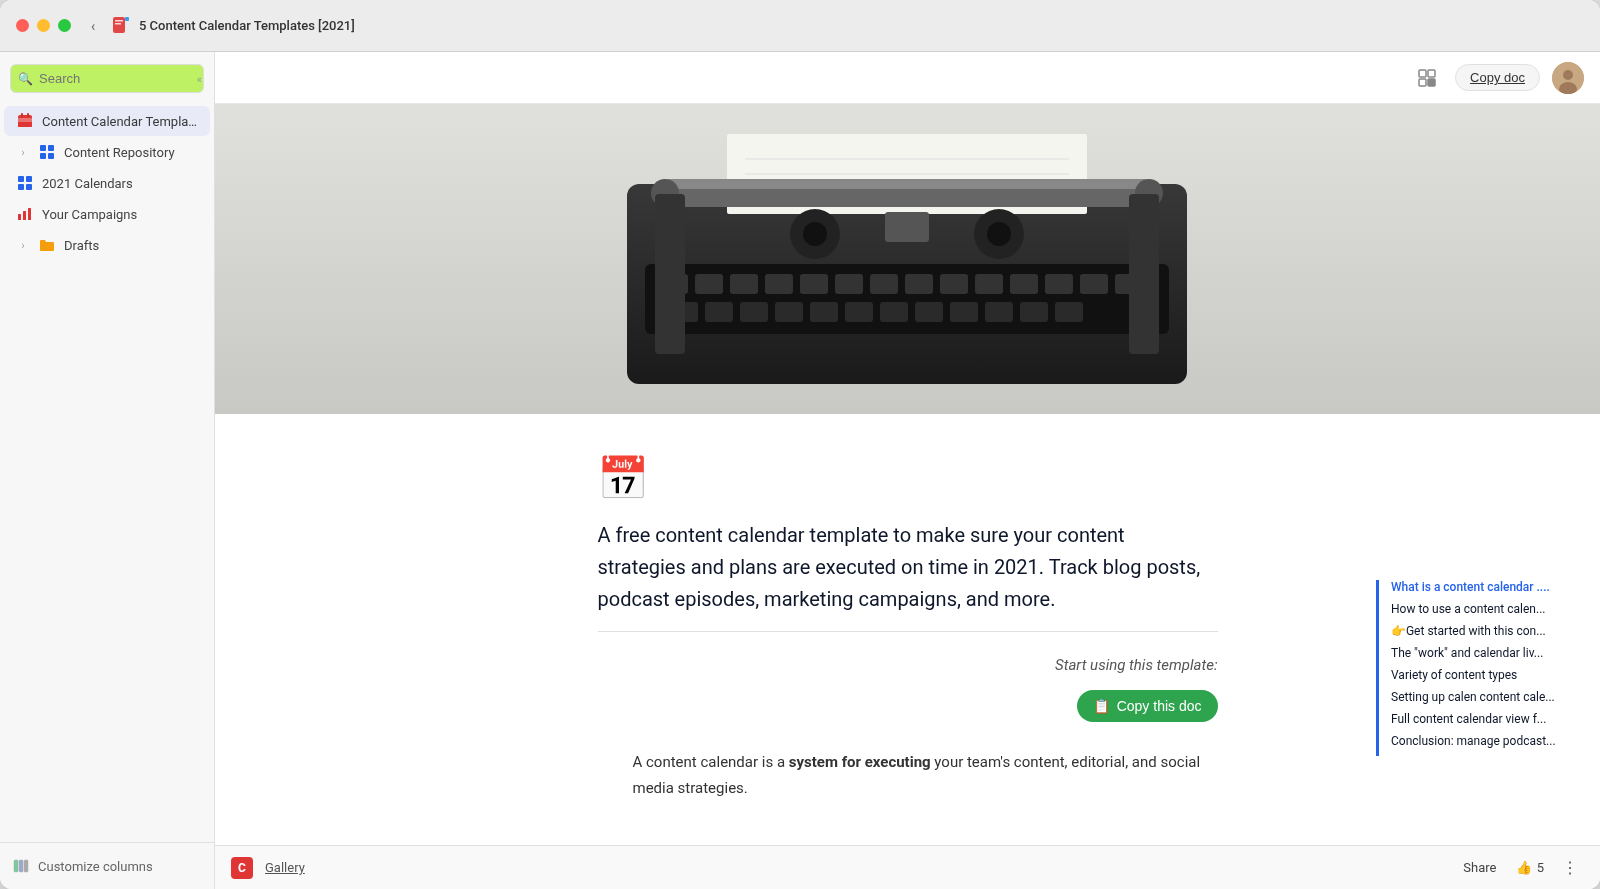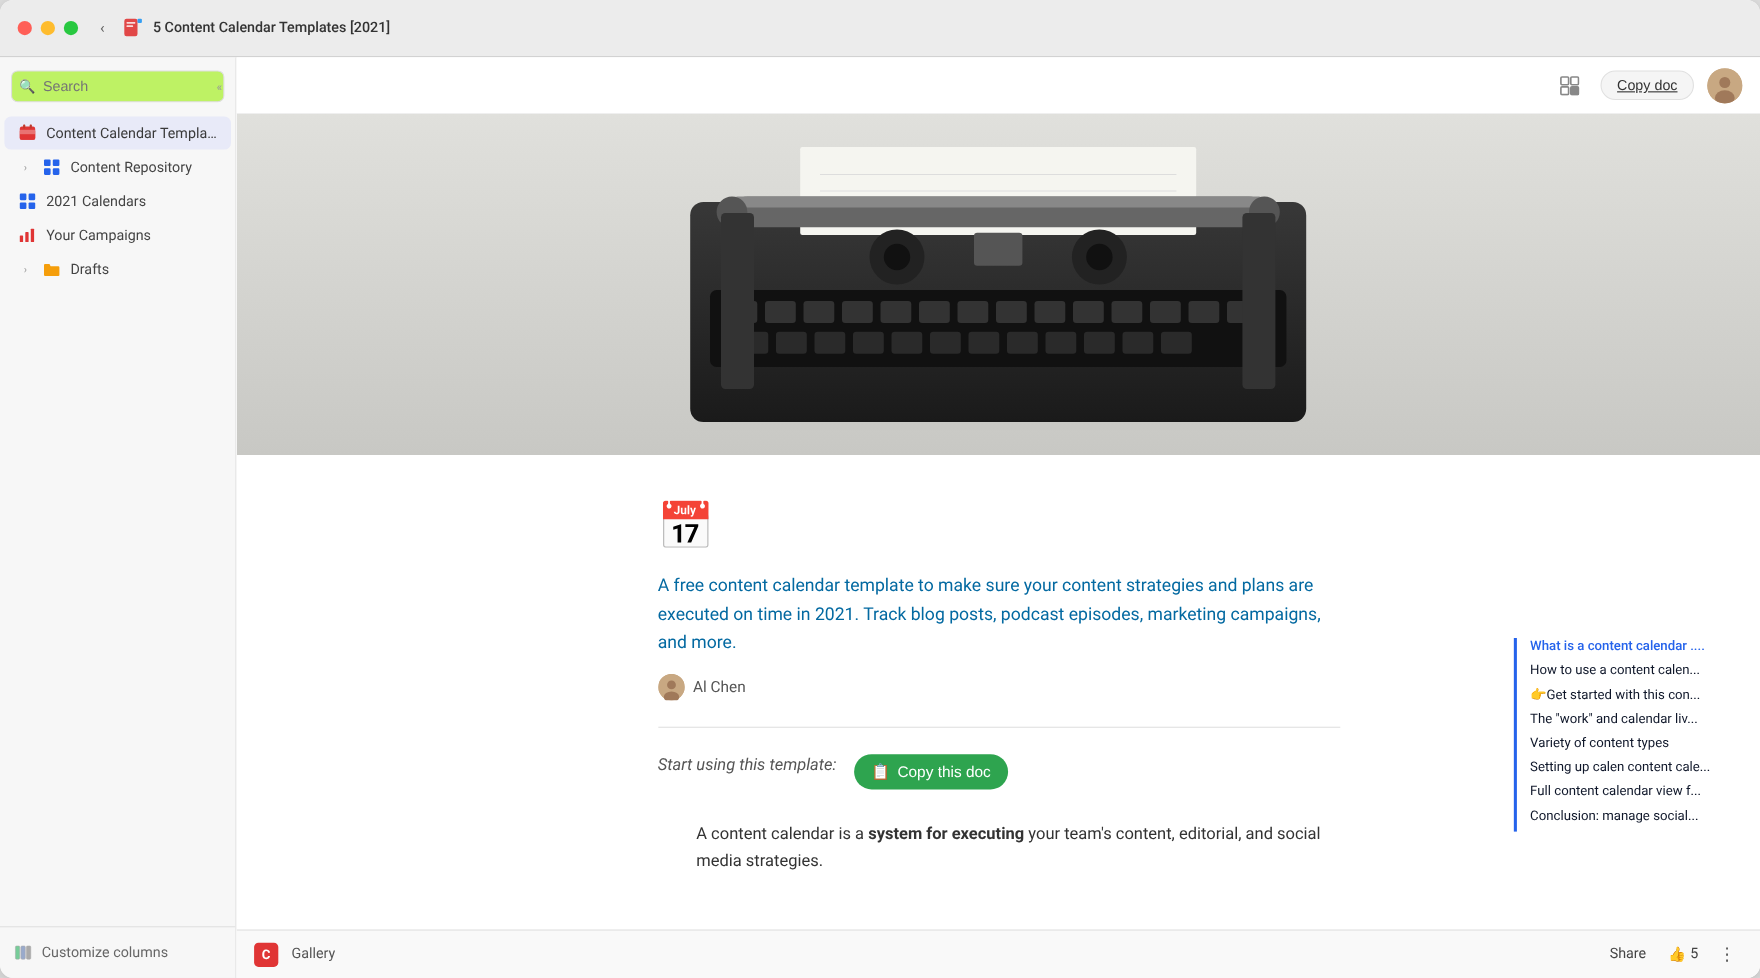--- a/index.html
+++ b/index.html
@@ -240,22 +240,22 @@
     .doc-emoji {
       font-size: 42px;
     }
     .doc-title {
       font-size: 36px;
       font-weight: 700;
       color: #222;
       line-height: 1.2;
     }
     .doc-description {
-      font-size: 16px;
-      color: #0369a1;
+      font-size: 20px;
+      color: #0f172a;
       line-height: 1.6;
       margin-bottom: 16px;
     }
     .doc-author {
       display: flex;
       align-items: center;
       gap: 8px;
       font-size: 14px;
       color: #555;
       margin-bottom: 24px;
@@ -270,23 +270,24 @@
       justify-content: center;
       font-size: 12px;
     }
     .divider {
       border: none;
       border-top: 1px solid #e0e0e0;
       margin: 8px 0 24px 0;
     }
     .template-cta {
       display: flex;
-      align-items: flex-start;
+      align-items: flex-end;
       gap: 16px;
       margin-bottom: 28px;
+      flex-direction: column;
     }
     .start-text {
       font-size: 15px;
       color: #555;
       font-style: italic;
     }
     .copy-this-btn {
       background: #2ea44f;
       color: #fff;
       border: none;
@@ -591,30 +592,20 @@
 
             <rect x="670" y="108" width="44" height="30" rx="3" fill="#555"></rect>
           </svg>
         </div>
 
         <div class="doc-content">
           <div class="doc-title-row">
             <span class="doc-emoji">📅</span>
           </div>
           <p class="doc-description">A free content calendar template to make sure your content strategies and plans are executed on time in 2021. Track blog posts, podcast episodes, marketing campaigns, and more.</p>
-          <div class="doc-author">
-            <div class="author-avatar">
-              <svg width="24" height="24" viewBox="0 0 24 24">
-                <circle cx="12" cy="12" r="12" fill="#c8a882"></circle>
-                <circle cx="12" cy="10" r="4" fill="#a0795a"></circle>
-                <ellipse cx="12" cy="21" rx="7" ry="5" fill="#a0795a"></ellipse>
-              </svg>
-            </div>
-            <span>Al Chen</span>
-          </div>
 
           <hr class="divider">
 
           <div class="template-cta">
             <span class="start-text">Start using this template:</span>
             <button class="copy-this-btn">
               <span>📋</span>
               <span>Copy this doc</span>
             </button>
           </div>
@@ -626,29 +617,29 @@
         </div>
 
         <div class="toc-panel">
           <div class="toc-item">What is a content calendar ....</div>
           <div class="toc-item">How to use a content calen...</div>
           <div class="toc-item">👉Get started with this con...</div>
           <div class="toc-item">The "work" and calendar liv...</div>
           <div class="toc-item">Variety of content types</div>
           <div class="toc-item">Setting up calen content cale...</div>
           <div class="toc-item">Full content calendar view f...</div>
-          <div class="toc-item">Conclusion: manage social...</div>
+          <div class="toc-item">Conclusion: manage podcast...</div>
         </div>
       </div>
 
       <div class="bottom-bar">
         <div class="bottom-bar-content">
           <div class="gallery-left">
             <div style="width:22px;height:22px;background:#e03535;border-radius:4px;display:flex;align-items:center;justify-content:center;color:white;font-size:12px;font-weight:bold;">C</div>
-            <span style="font-size:13px;color:#555;margin-left:6px;">Gallery</span>
+            <span style="font-size:13px;color:#555;margin-left:6px;text-decoration:underline;">Gallery</span>
           </div>
           <div style="display:flex;align-items:center;gap:12px;">
             <span class="share-btn">Share</span>
             <div class="like-count">
               <span>👍</span>
               <span>5</span>
             </div>
             <div class="more-btn">⋮</div>
           </div>
         </div>

